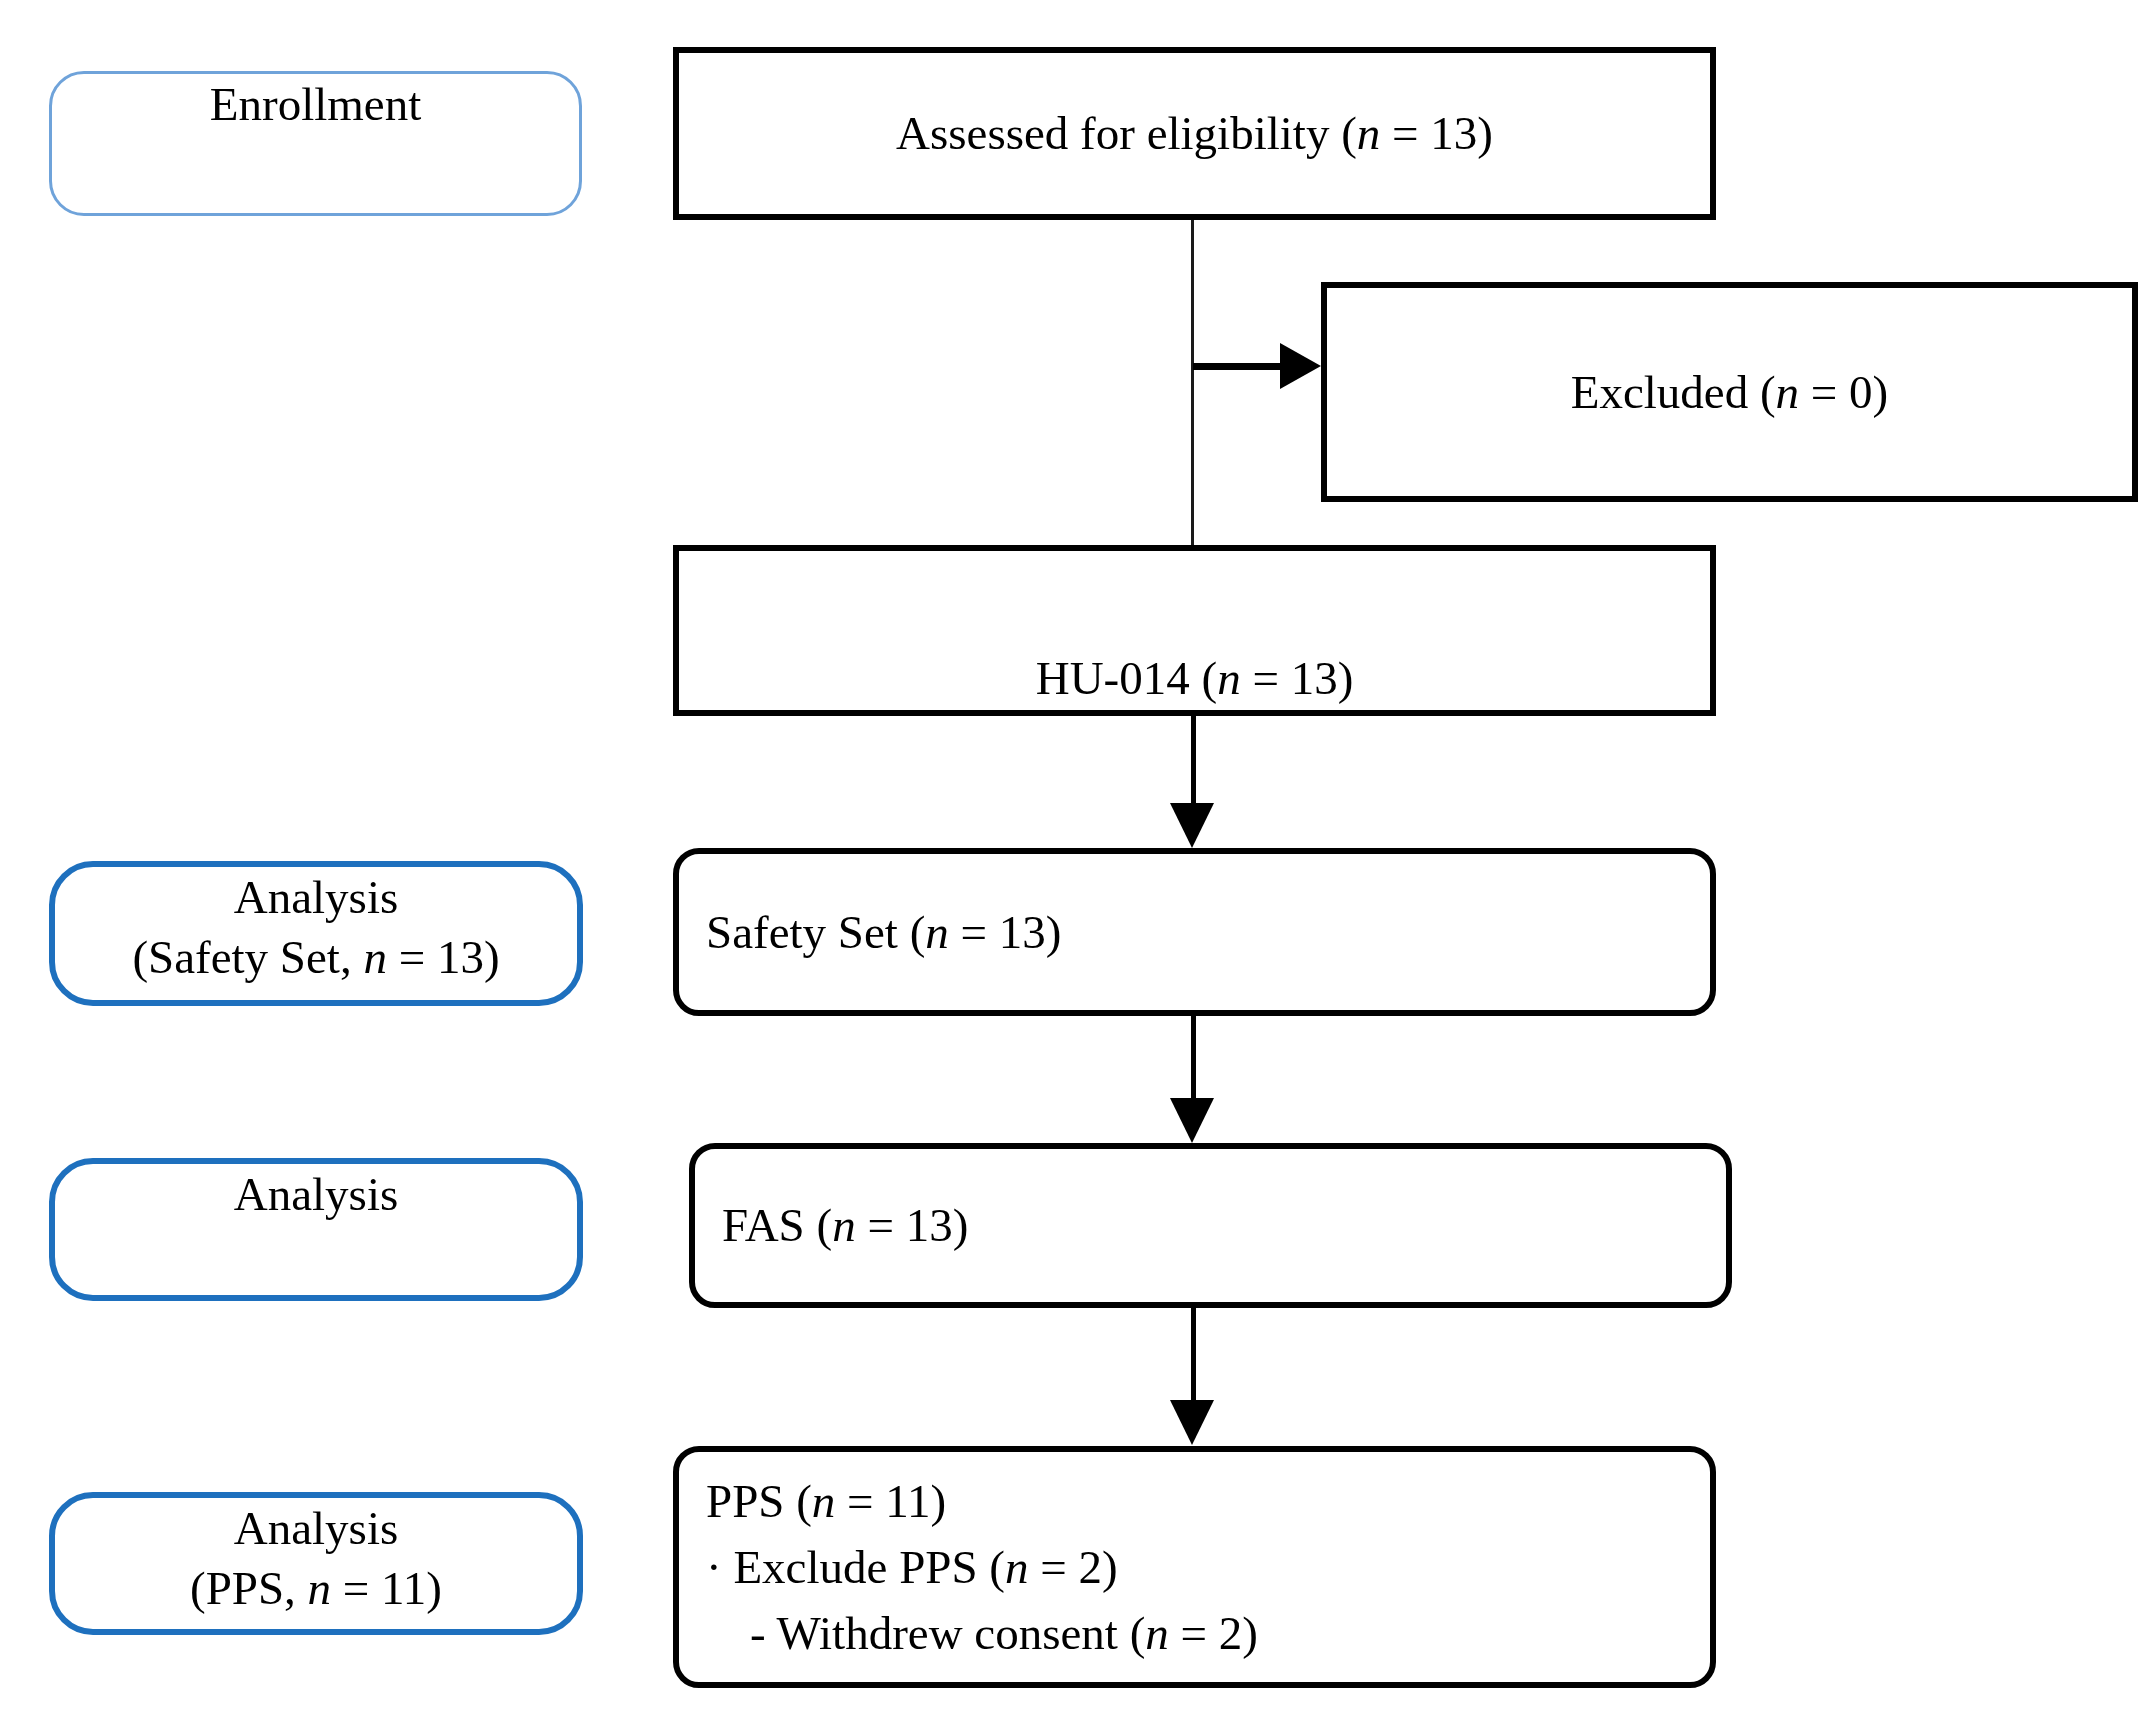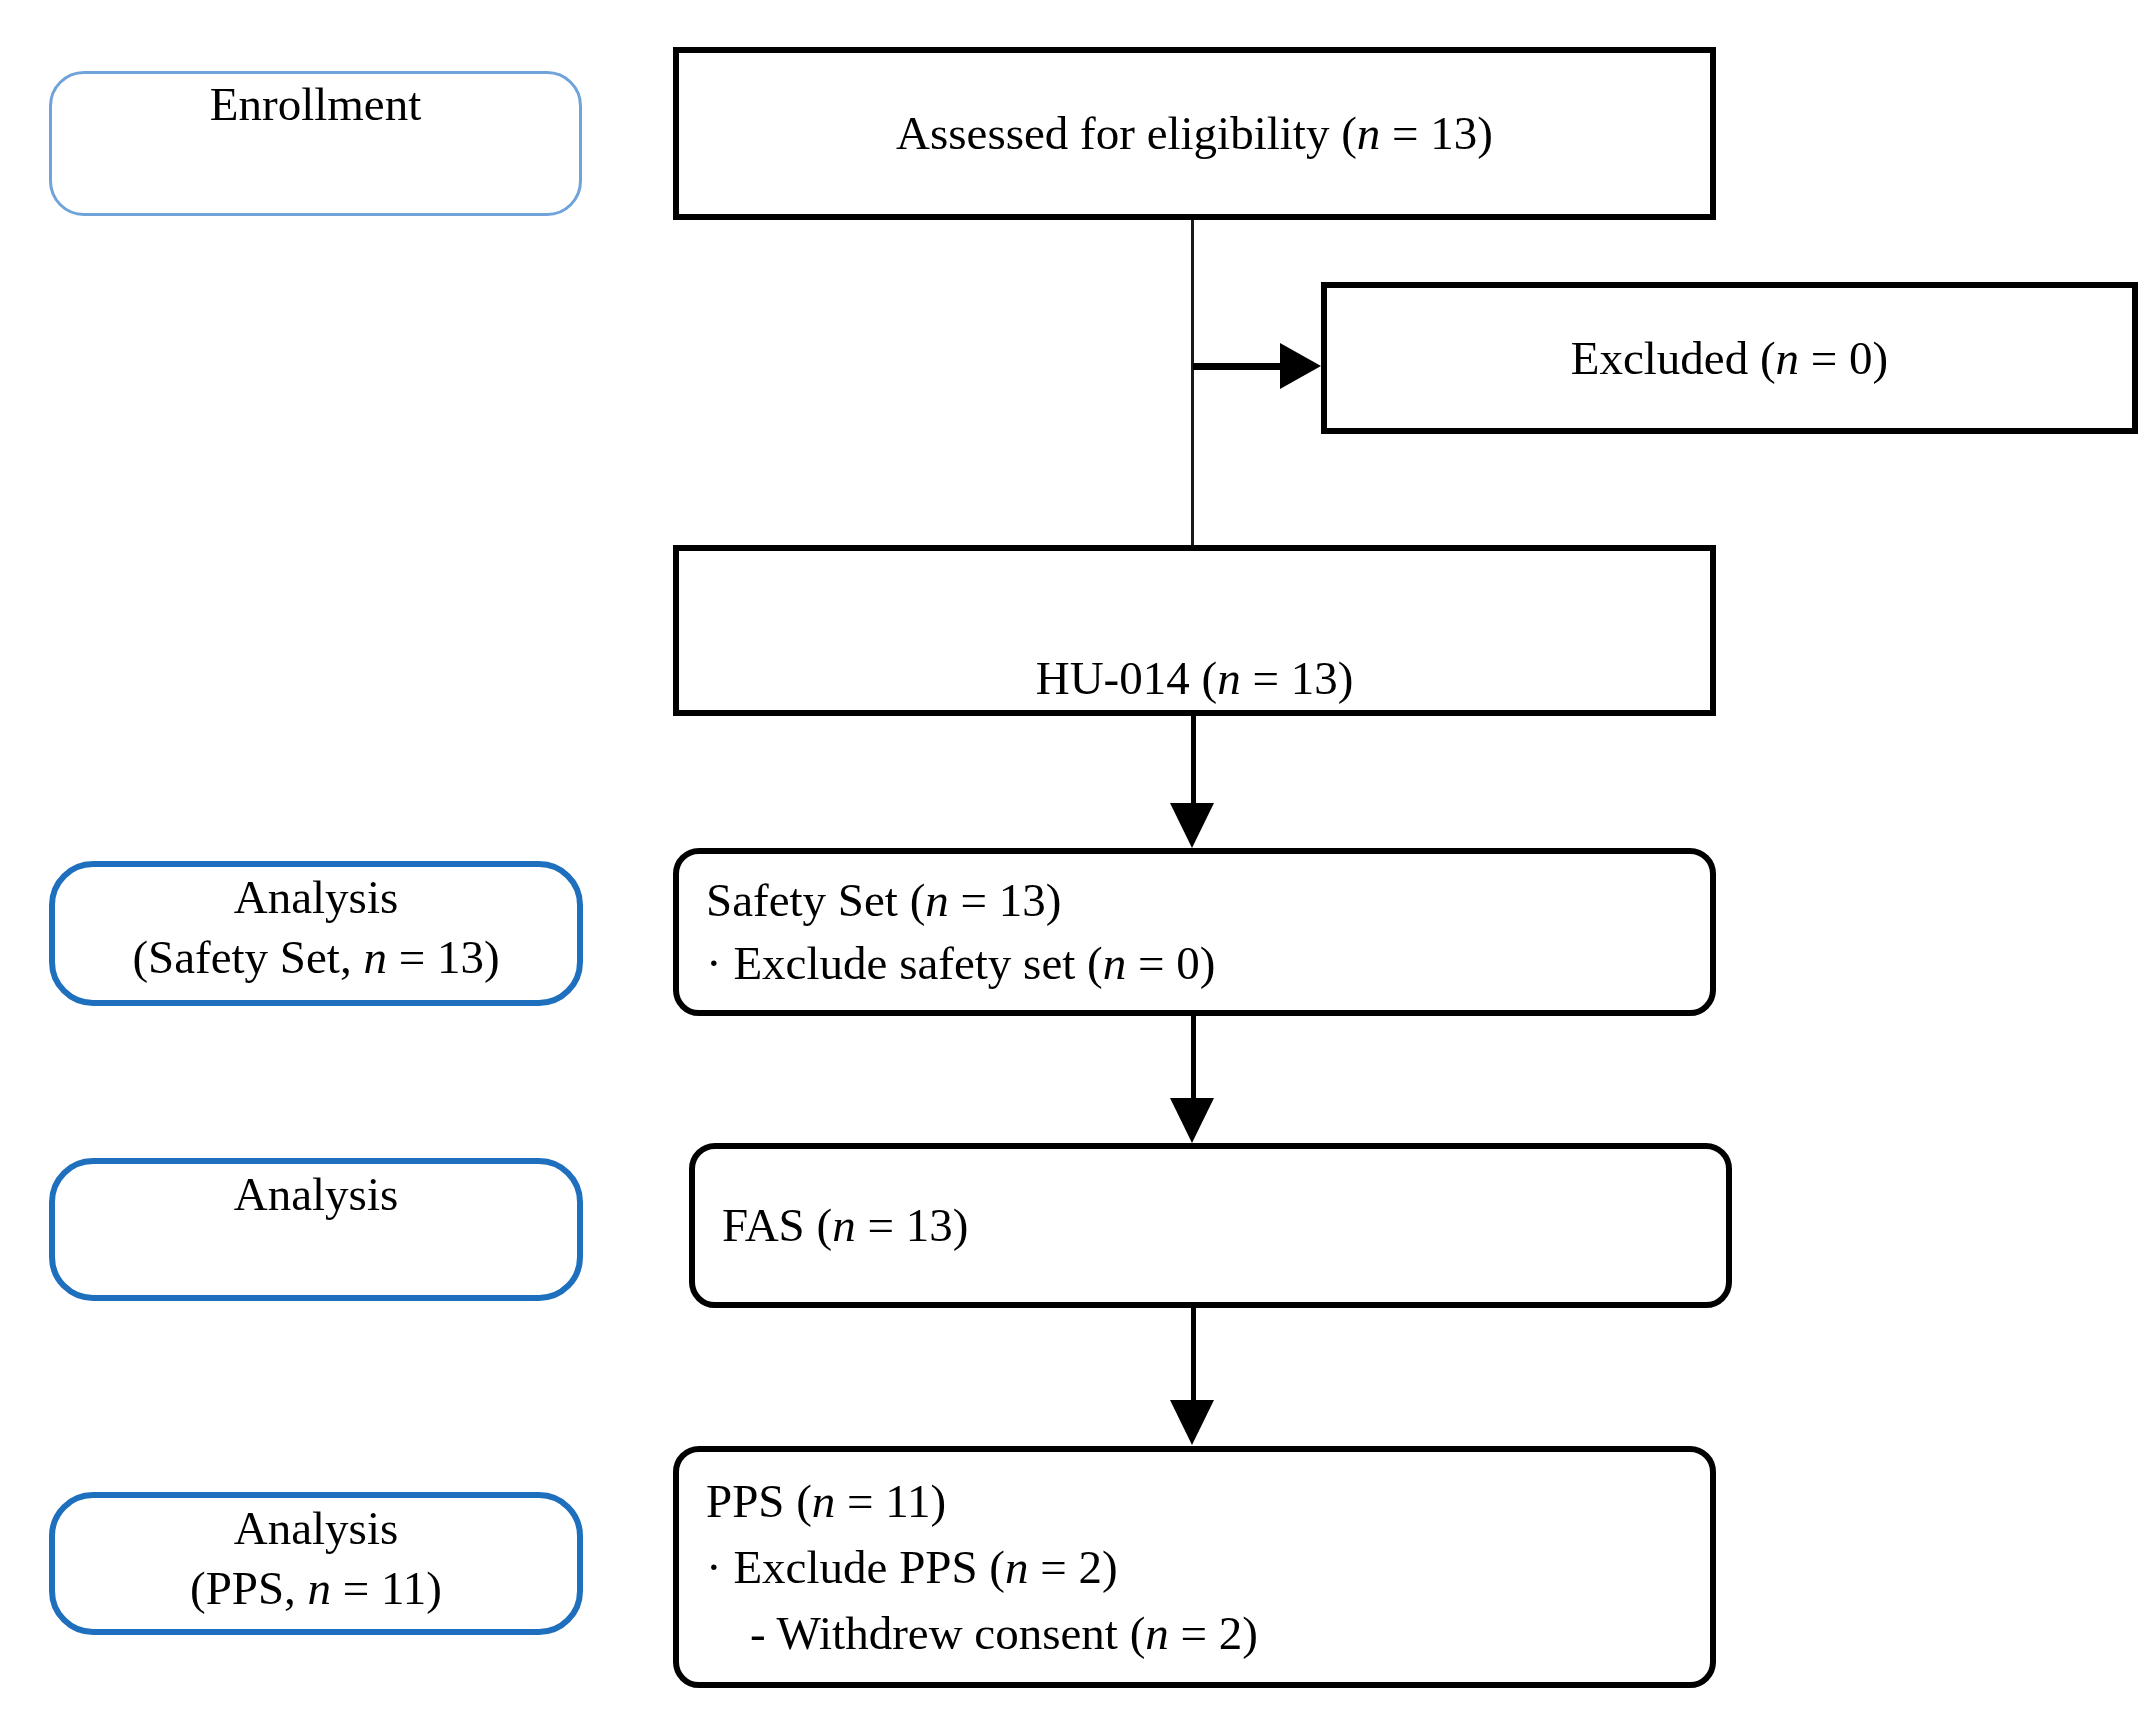--- a/index.html
+++ b/index.html
@@ -82,31 +82,30 @@
   <div class="head-down" style="left:1170px; top:1400px;"></div>
 
   <div class="pill enroll" style="left:49px; top:71px; width:533px; height:145px;">
     <div class="line"><span>Enrollment</span></div>
   </div>
 
   <div class="rect" style="left:673px; top:47px; width:1043px; height:173px;">
     <div class="line"><span>Assessed for eligibility (</span><i>n</i><span> = 13)</span></div>
   </div>
 
-  <div class="rect" style="left:1321px; top:282px; width:817px; height:152px;">
+  <div class="rect" style="left:1321px; top:282px; width:817px; height:220px;">
     <div class="line"><span>Excluded (</span><i>n</i><span> = 0)</span></div>
   </div>
 
   <div class="rect" style="left:673px; top:545px; width:1043px; height:171px;align-items:flex-end;">
     <div class="line"><span>HU-014 (</span><i>n</i><span> = 13)</span></div>
   </div>
 
   <div class="rect leftalign" style="left:673px; top:848px; width:1043px; height:168px;">
     <div class="line"><span>Safety Set (</span><i>n</i><span> = 13)</span></div>
-    <div class="line"><span>· Exclude safety set (</span><i>n</i><span> = 0)</span></div>
   </div>
 
   <div class="pill analysis" style="left:49px; top:861px; width:534px; height:145px;">
     <div class="line"><span>Analysis</span></div>
     <div class="line"><span>(Safety Set, </span><i>n</i><span> = 13)</span></div>
   </div>
 
   <div class="rect leftalign" style="left:673px; top:1143px; width:1043px; height:165px;margin-left:16px;">
     <div class="line"><span>FAS (</span><i>n</i><span> = 13)</span></div>
   </div>

